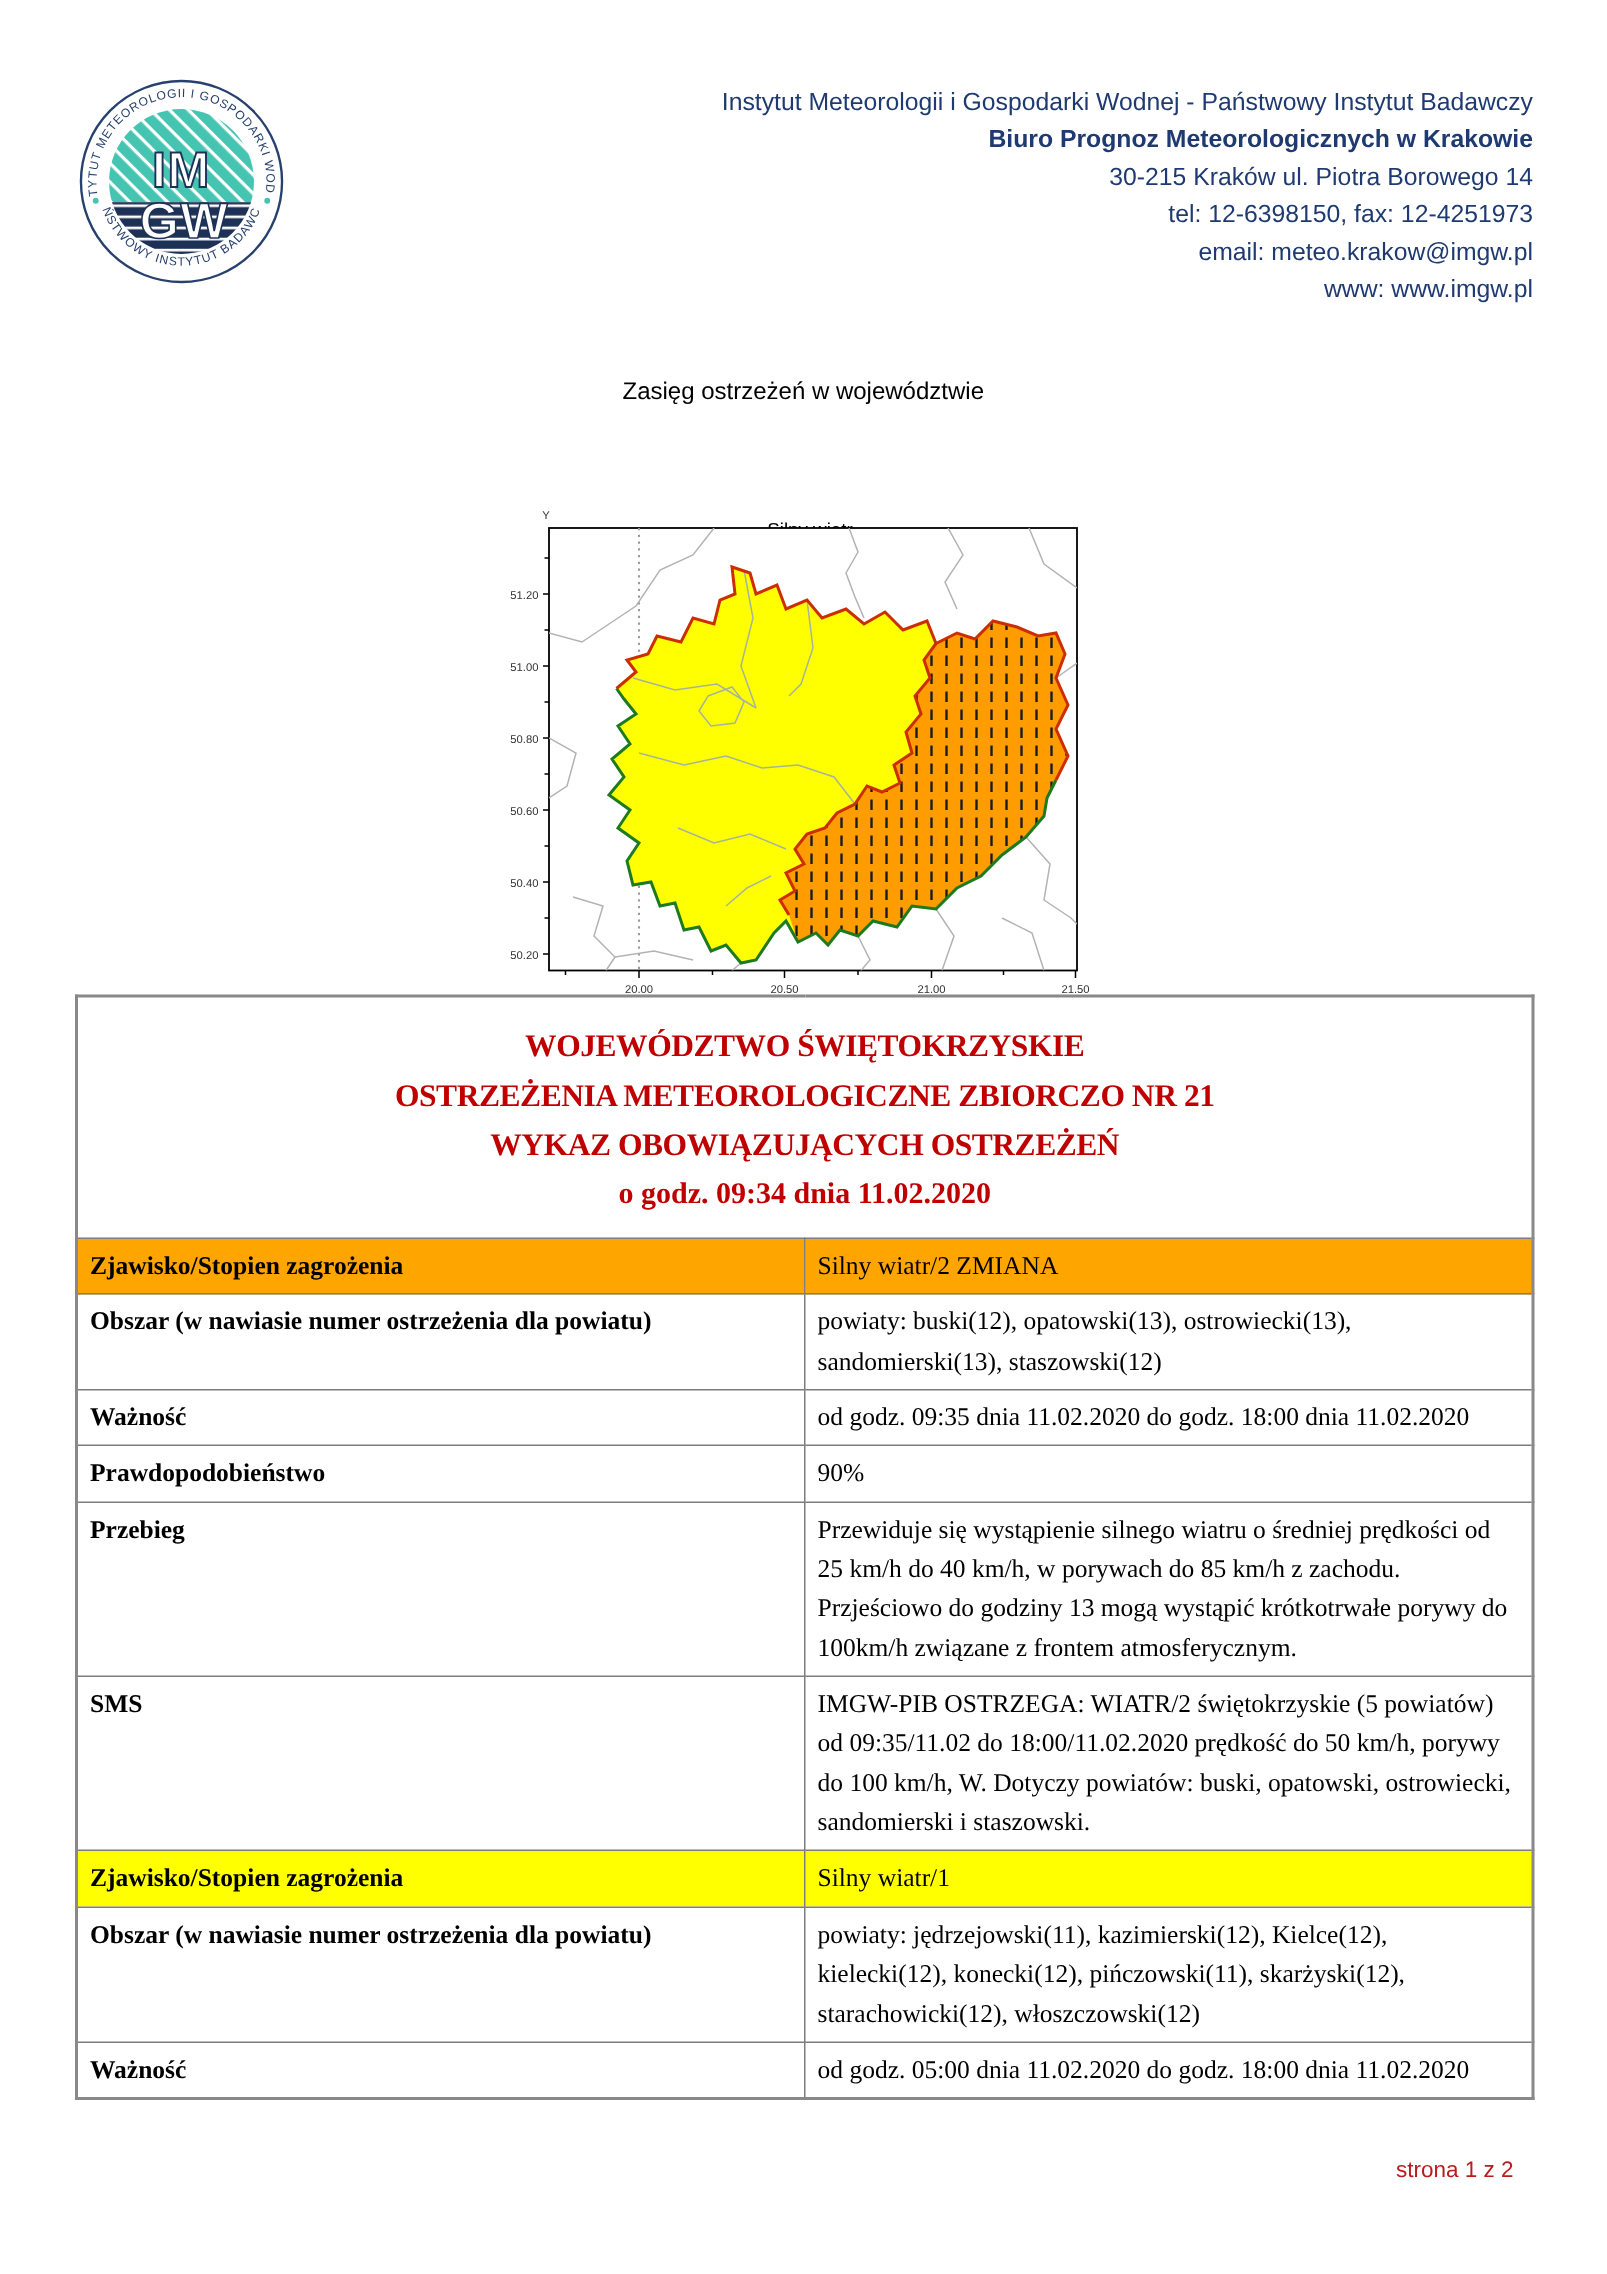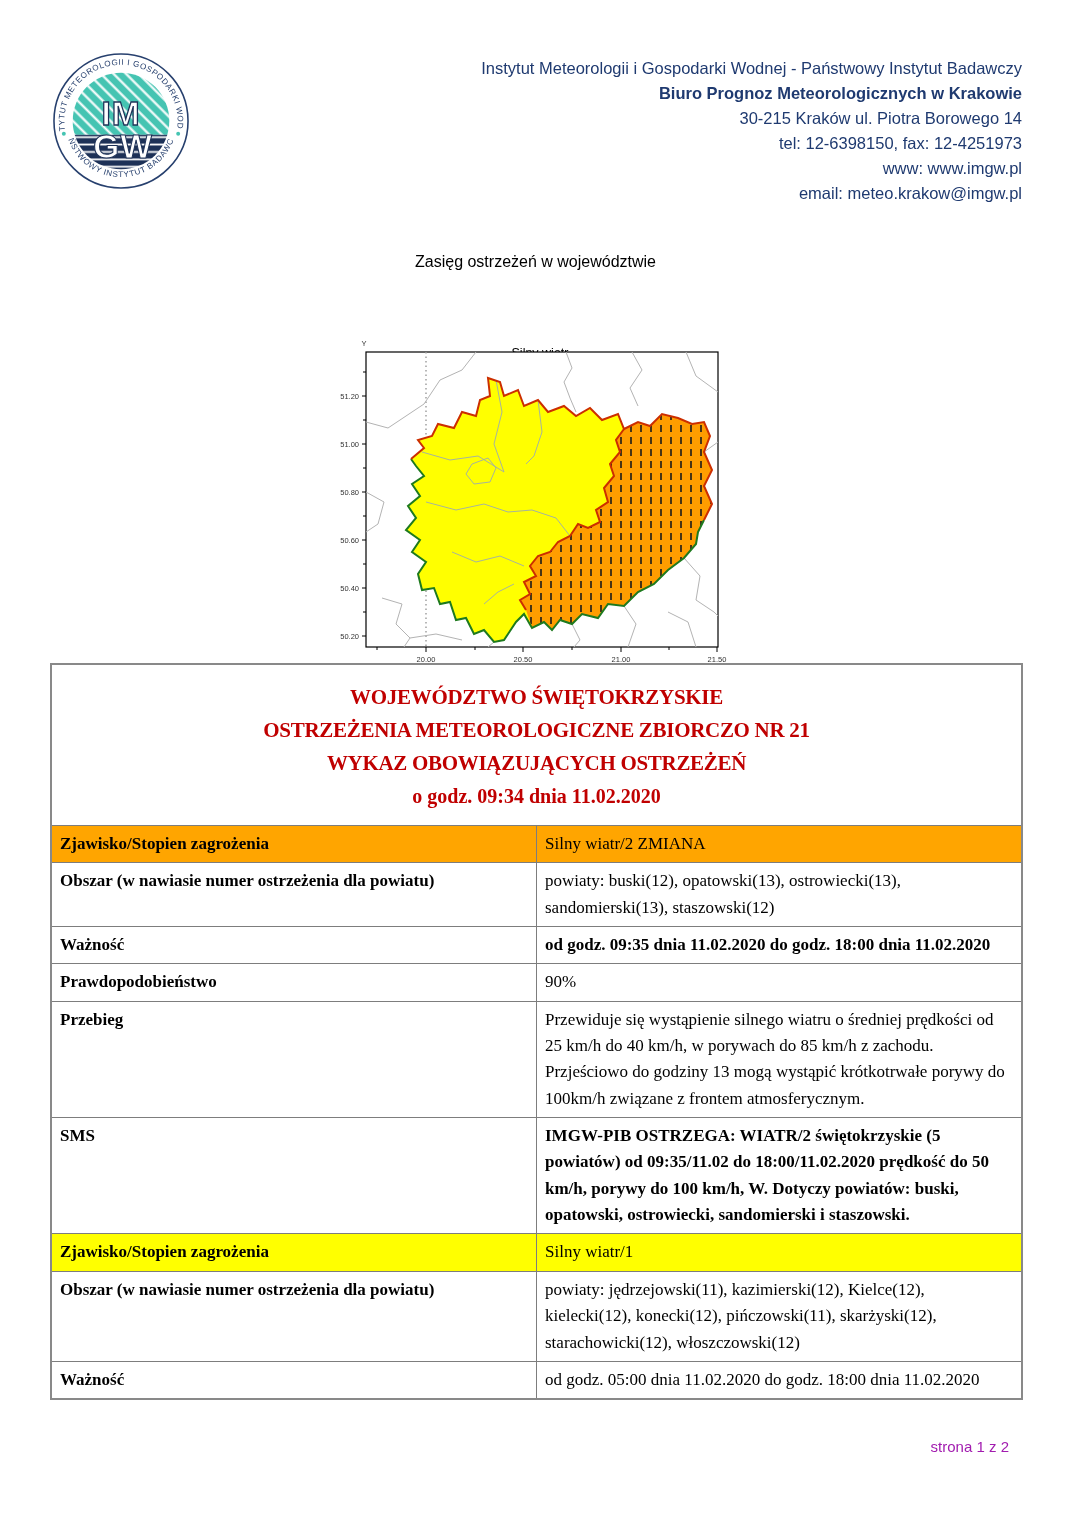--- a/index.html
+++ b/index.html
@@ -47,29 +47,29 @@
     text-align:center;color:#c00000;font-weight:bold;
     padding:16px 0 12px 0;
     margin-top:20px;
   }
   .ttl .tline{font-size:21px;line-height:33px;letter-spacing:-0.3px;}
   .ttl .tline4{font-size:20px;line-height:33px;}
   tr.row-orange td{background:#ffa500;}
   tr.row-yellow td{background:#ffff00;}
   tr.h-title  td{height:100px;}
   tr.h-r1 td{height:26px;}  tr.h-r2 td{height:50px;}
-  tr.h-r3 td{height:24px;font-weight:bold;}  tr.h-r4 td{height:22px;}
-  tr.h-r5 td{height:72px;}  tr.h-r6 td{height:68px;font-weight:bold;}
+  tr.h-r3 td{height:24px;}  tr.h-r4 td{height:22px;}
+  tr.h-r5 td{height:72px;}  tr.h-r6 td{height:68px;}
   tr.h-r7 td{height:46px;}  tr.h-r8 td{height:24px;}
   tr.h-r9 td{height:26px;}  tr.h-r10 td{height:50px;}
   tr.h-r11 td{height:26px;}
   
   #page-footer{
     position:absolute;right:62px;top:1438px;
-    font-size:15px;color:#a21caf;
+    font-size:15px;color:#b91c1c;
   }
 </style>
 </head>
 <body>
 
 <div id="page">
 
   <svg id="logo" viewBox="-70 -70 140 140">
     <defs>
       <clipPath id="discClip">
@@ -101,22 +101,22 @@
     </text>
     <circle cx="-58" cy="13" r="2" fill="#45c4b2"></circle>
     <circle cx="58" cy="13" r="2" fill="#45c4b2"></circle>
   </svg>
 
   <div id="org-block">
     <div>Instytut Meteorologii i Gospodarki Wodnej - Państwowy Instytut Badawczy</div>
     <div class="bold">Biuro Prognoz Meteorologicznych w Krakowie</div>
     <div>30-215 Kraków ul. Piotra Borowego 14</div>
     <div>tel: 12-6398150, fax: 12-4251973</div>
+    <div>email: meteo.krakow@imgw.pl</div>
     <div>www: www.imgw.pl</div>
-    <div>email: meteo.krakow@imgw.pl</div>
   </div>
 
   <div id="map-title">Zasięg ostrzeżeń w województwie</div>
   <div id="map-subtitle">
     <div>Silny wiatr</div>
     <div>2020-02-11 09:34</div>
   </div>
 
   <div id="map-wrap">
     <svg width="410" height="326" viewBox="0 0 410 326">

